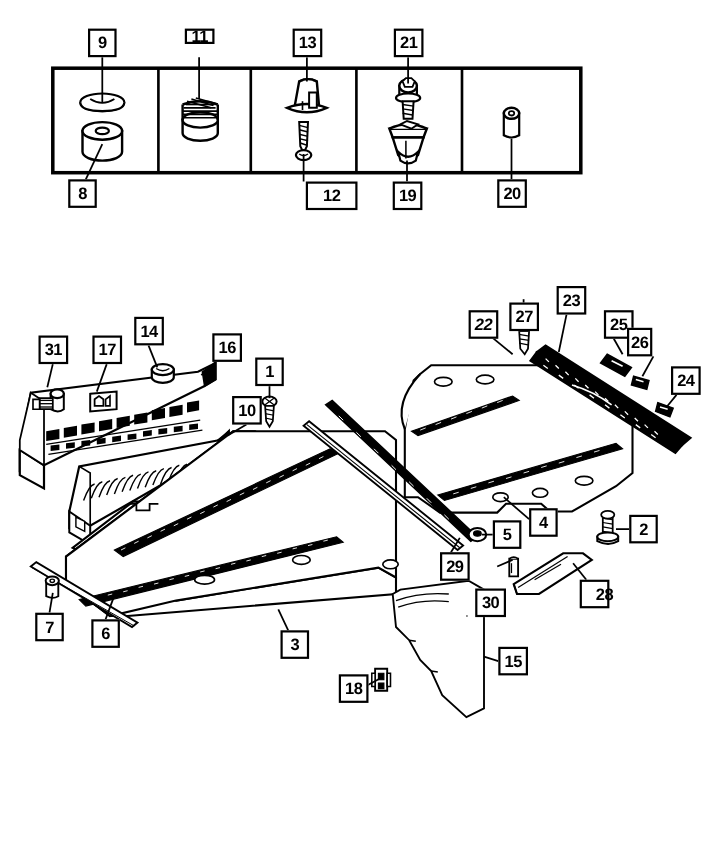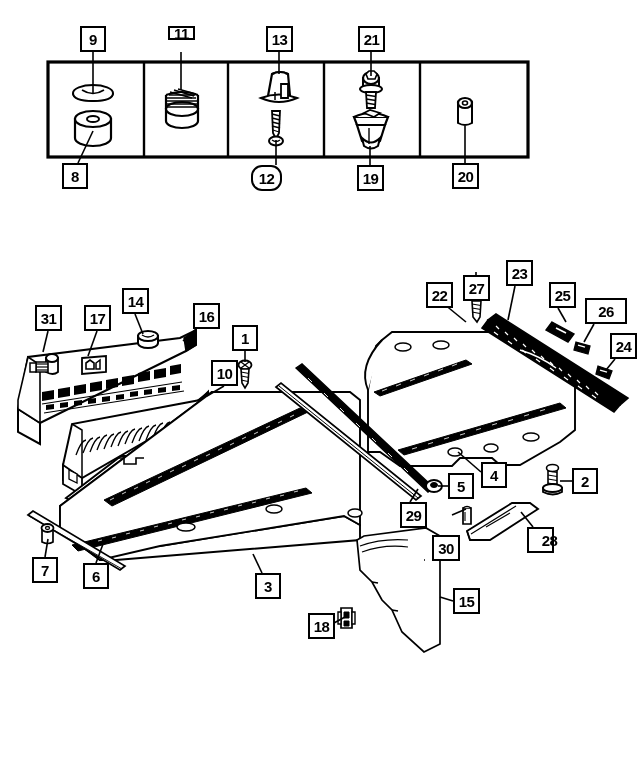--- a/index.html
+++ b/index.html
@@ -444,21 +444,21 @@
       </div>
       <div class="callout" style="left: 266px; top: 26px; width: 27px; height: 26px;">
         <span>13</span>
       </div>
       <div class="callout" style="left: 358px; top: 26px; width: 27px; height: 26px;">
         <span>21</span>
       </div>
       <div class="callout" style="left: 62px; top: 163px; width: 26px; height: 26px;">
         <span>8</span>
       </div>
-      <div class="callout" style="left: 251px; top: 165px; width: 31px; height: 26px; border-radius: 11px;">
+      <div class="callout" style="left: 278px; top: 165px; width: 47px; height: 26px;">
         <span>12</span>
       </div>
       <div class="callout" style="left: 357px; top: 165px; width: 27px; height: 26px;">
         <span>19</span>
       </div>
       <div class="callout" style="left: 452px; top: 163px; width: 27px; height: 26px;">
         <span>20</span>
       </div>
       <div class="callout" style="left: 35px; top: 305px; width: 27px; height: 26px;">
         <span>31</span>
@@ -474,30 +474,30 @@
       </div>
       <div class="callout" style="left: 232px; top: 325px; width: 26px; height: 26px;">
         <span>1</span>
       </div>
       <div class="callout" style="left: 211px; top: 360px; width: 27px; height: 26px;">
         <span>10</span>
       </div>
       <div class="callout" style="left: 463px; top: 246px; width: 27px; height: 26px; margin-top: 29px;">
         <span>27</span>
       </div>
-      <div class="callout" style="left: 426px; top: 282px; width: 27px; height: 26px;">
+      <div class="callout" style="left: 426px; top: 282px; width: 27px; height: 26px; font-style: italic;">
         <span>22</span>
       </div>
       <div class="callout" style="left: 506px; top: 260px; width: 27px; height: 26px;">
         <span>23</span>
       </div>
       <div class="callout" style="left: 549px; top: 282px; width: 27px; height: 26px;">
         <span>25</span>
       </div>
-      <div class="callout" style="left: 585px; top: 298px; width: 42px; height: 26px;">
+      <div class="callout" style="left: 570px; top: 298px; width: 23px; height: 26px;">
         <span>26</span>
       </div>
       <div class="callout" style="left: 610px; top: 333px; width: 27px; height: 26px;">
         <span>24</span>
       </div>
       <div class="callout" style="left: 448px; top: 473px; width: 26px; height: 26px;">
         <span>5</span>
       </div>
       <div class="callout" style="left: 481px; top: 462px; width: 26px; height: 26px;">
         <span>4</span>

